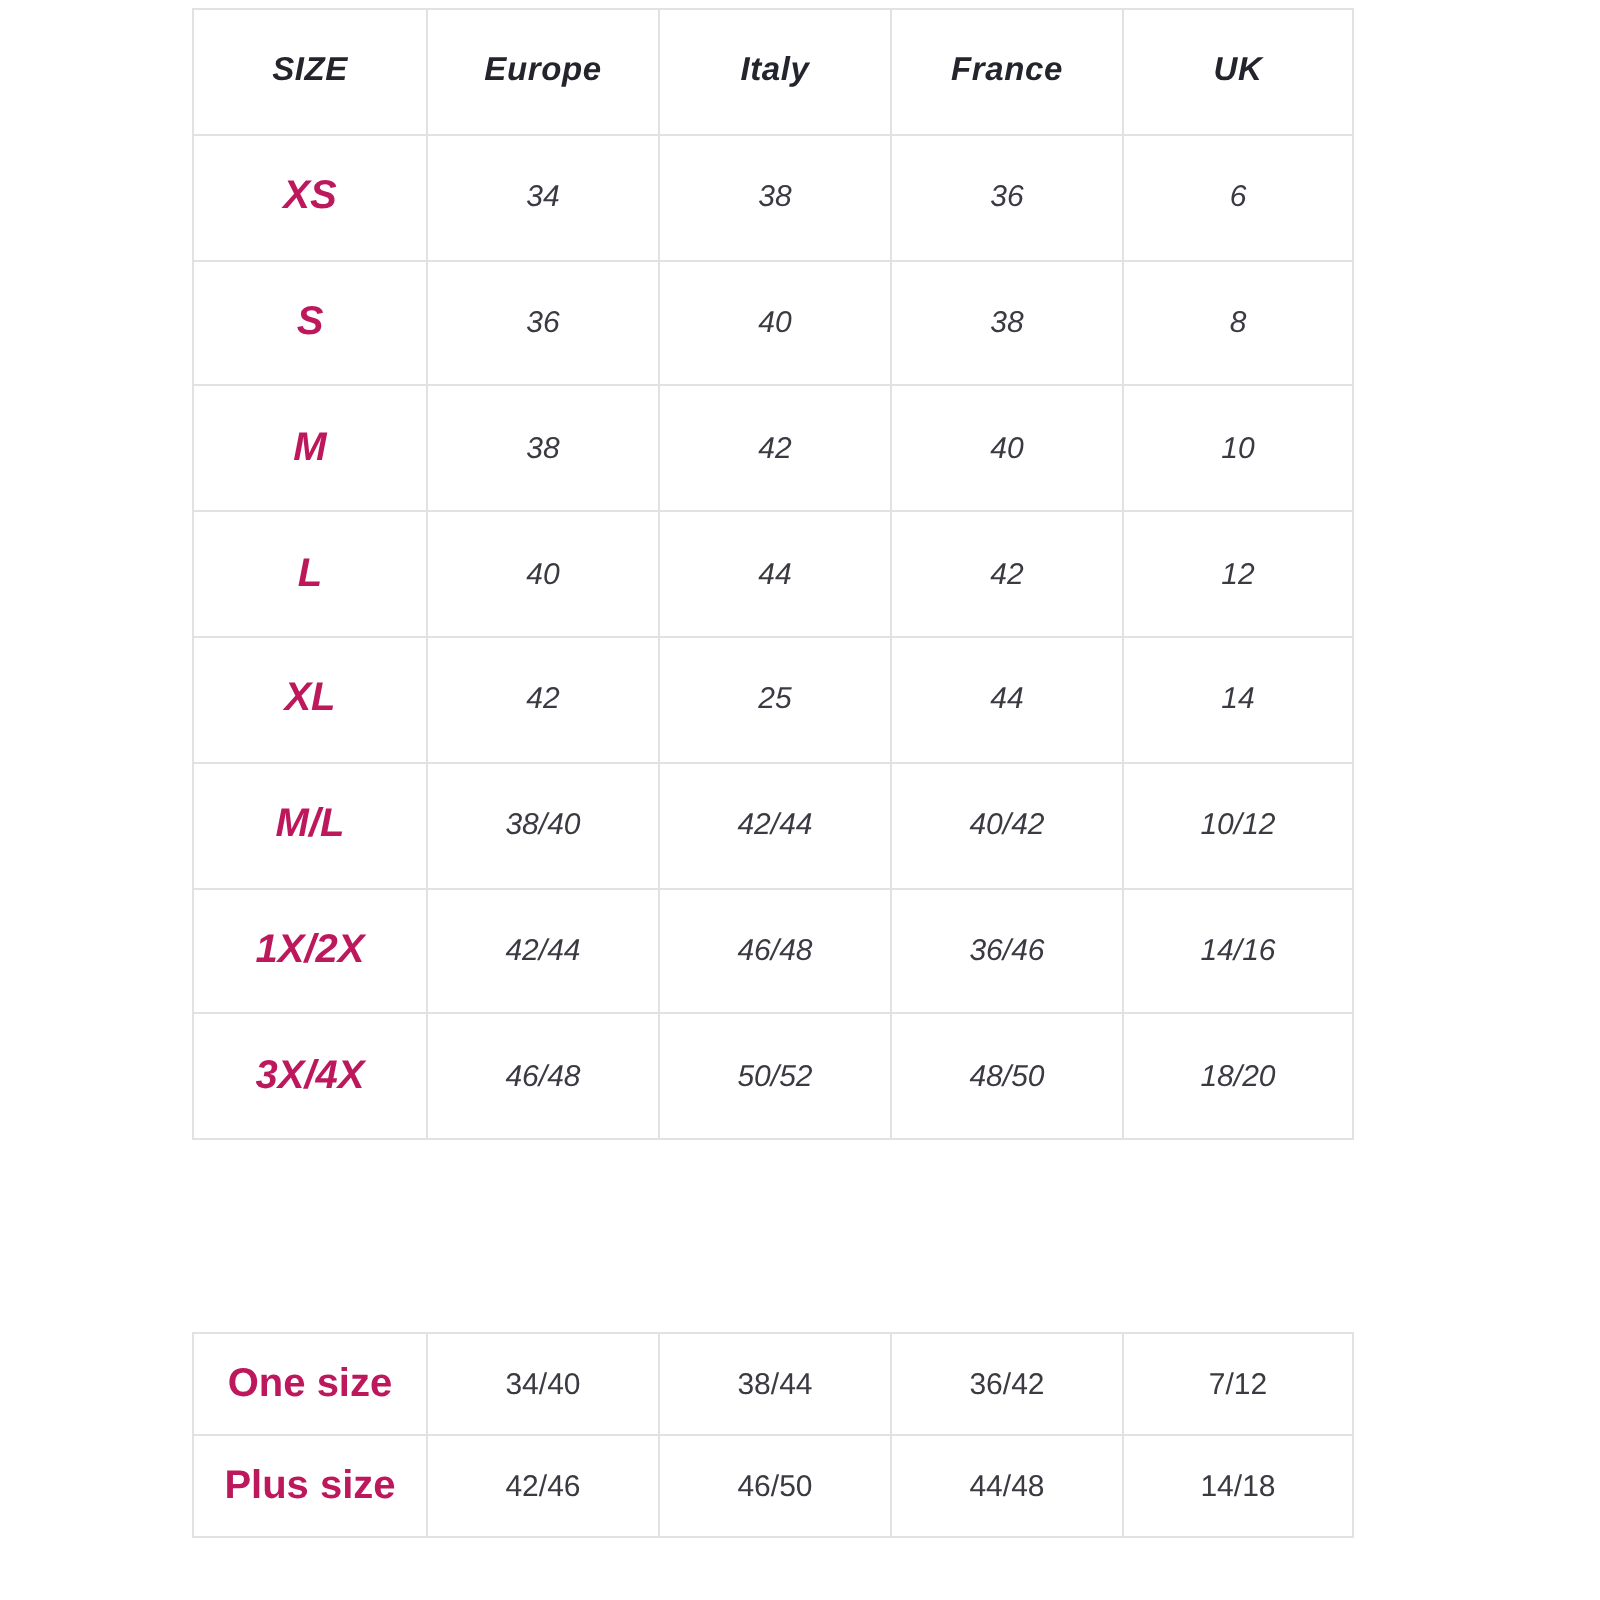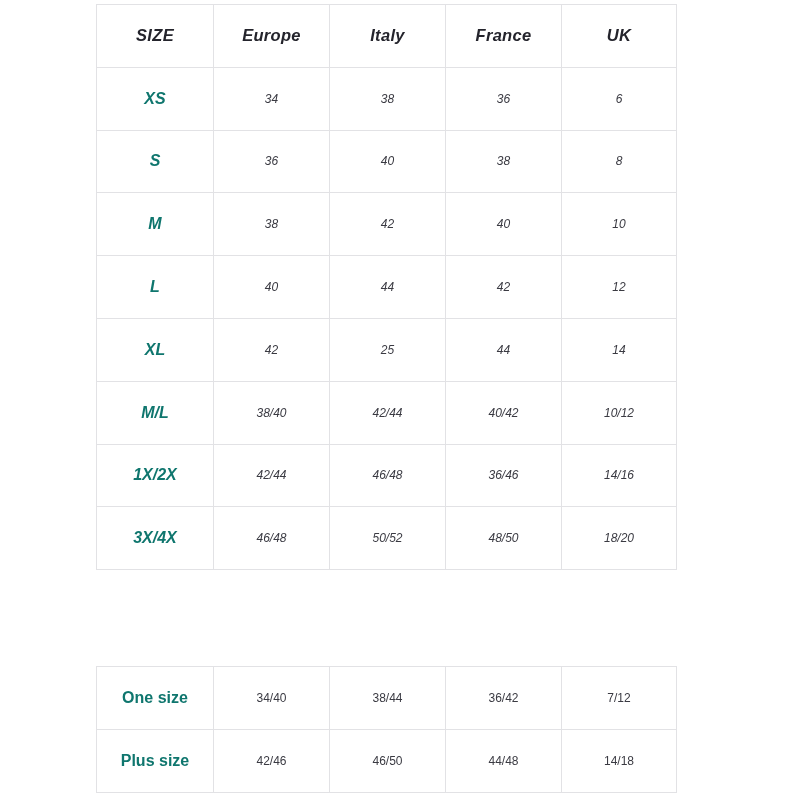--- a/index.html
+++ b/index.html
@@ -45,35 +45,35 @@
     padding: 0;
   }
   
   col.c0 { width: 117px; }
   col.c1 { width: 116px; }
   col.c2 { width: 116px; }
   col.c3 { width: 116px; }
   col.c4 { width: 115px; }
 
   #main-table tr { height: 62.8px; }
-  #extra-table tr { height: 63px; }
+  #extra-table tr { height: 51px; }
 
   .hdr {
     font-weight: bold;
     font-size: 16.5px;
     letter-spacing: 0.3px;
     color: #24242c;
   }
   .rowlabel {
     font-weight: bold;
-    font-size: 16px;
-    color: #0f766e;
+    font-size: 20px;
+    color: #be185d;
   }
   .val {
-    font-size: 12px;
+    font-size: 15px;
     color: #3a3a42;
   }
 </style>
 </head>
 <body>
 
 <div class="page">
 
   <div class="table-wrap" id="main-table-wrap">
     <table id="main-table">

